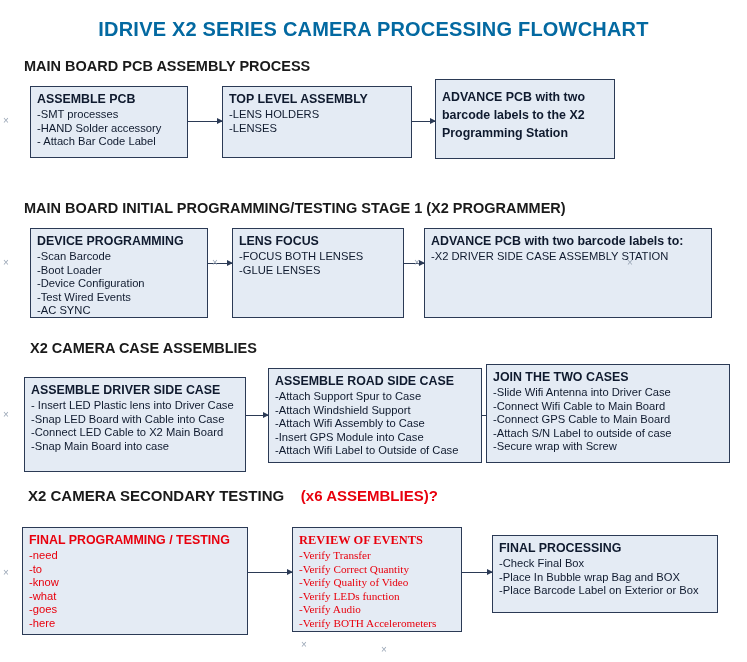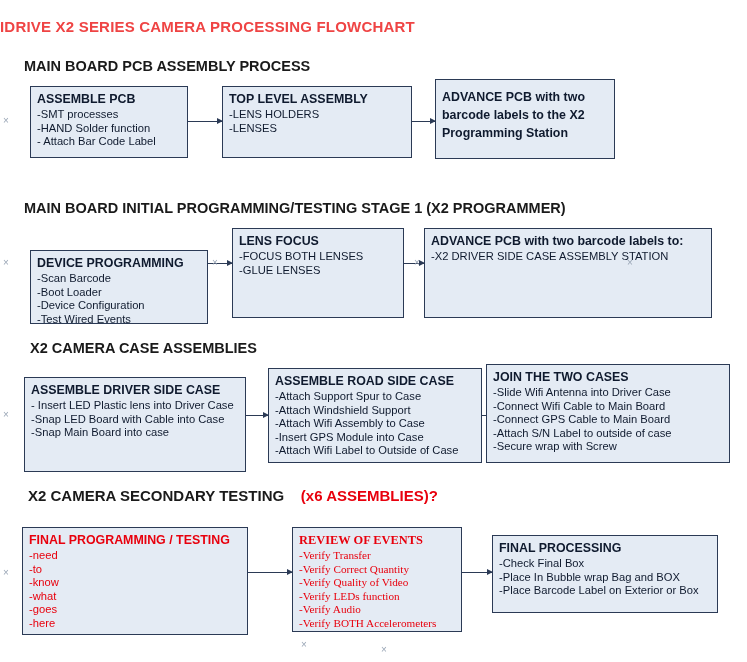--- a/index.html
+++ b/index.html
@@ -17,24 +17,24 @@
   .canvas {
     position: absolute;
     left: 0; top: 0;
     width: 747px;
     height: 662px;
   }
   .title {
     position: absolute;
     left: 0; top: 18px;
     width: 747px;
-    text-align: left;
-    font-size: 15px;
+    text-align: center;
+    font-size: 20px;
     font-weight: bold;
-    color: #ef4444;
+    color: #0369a1;
     letter-spacing: 0.2px;
   }
   .section-head {
     position: absolute;
     font-weight: bold;
     color: #1a1a1a;
     white-space: nowrap;
   }
   .sec1 { left: 24px; top: 58px; font-size: 14.5px; }
   .sec2 { left: 24px; top: 200px; font-size: 14.5px; }
@@ -101,21 +101,21 @@
 <div class="canvas">
 
   <div class="title">IDRIVE X2  SERIES CAMERA PROCESSING FLOWCHART</div>
 
   <div class="section-head sec1">MAIN BOARD PCB ASSEMBLY PROCESS</div>
 
   <div class="box" style="left:30px; top:86px; width:158px; height:72px;">
     <div class="bt">ASSEMBLE PCB</div>
     <ul>
       <li>-SMT processes</li>
-      <li>-HAND Solder function</li>
+      <li>-HAND Solder accessory</li>
       <li>- Attach Bar Code Label</li>
     </ul>
   </div>
 
   <div class="arrow" style="left:188px; top:121px; width:34px;"></div>
 
   <div class="box" style="left:222px; top:86px; width:190px; height:72px;">
     <div class="bt">TOP LEVEL ASSEMBLY</div>
     <ul>
       <li>-LENS HOLDERS</li>
@@ -124,21 +124,21 @@
   </div>
 
   <div class="arrow" style="left:412px; top:121px; width:23px;"></div>
 
   <div class="box" style="left:435px; top:79px; width:180px; height:80px; padding-top:8px;">
     <div class="bt wrap" style="line-height:18px;">ADVANCE PCB with two barcode labels to the X2 Programming Station</div>
   </div>
 
   <div class="section-head sec2">MAIN BOARD INITIAL PROGRAMMING/TESTING STAGE 1 (X2 PROGRAMMER)</div>
 
-  <div class="box" style="left:30px; top:228px; width:178px; height:74px;margin-top:22px;">
+  <div class="box" style="left:30px; top:228px; width:178px; height:90px;">
     <div class="bt">DEVICE PROGRAMMING</div>
     <ul>
       <li>-Scan Barcode</li>
       <li>-Boot Loader</li>
       <li>-Device Configuration</li>
       <li>-Test Wired Events</li>
       <li>-AC SYNC</li>
     </ul>
   </div>
 
@@ -161,20 +161,21 @@
     </ul>
   </div>
 
   <div class="section-head sec3">X2 CAMERA CASE ASSEMBLIES</div>
 
   <div class="box" style="left:24px; top:368px; width:222px; height:95px;margin-top:9px;">
     <div class="bt">ASSEMBLE DRIVER SIDE CASE</div>
     <ul>
       <li>- Insert LED Plastic lens into Driver Case</li>
       <li>-Snap LED Board with Cable into Case</li>
+      <li>-Connect LED Cable to X2 Main Board</li>
       <li>-Snap Main Board into case</li>
     </ul>
   </div>
 
   <div class="arrow" style="left:246px; top:415px; width:22px;"></div>
 
   <div class="box" style="left:268px; top:368px; width:214px; height:95px;">
     <div class="bt">ASSEMBLE ROAD SIDE CASE</div>
     <ul>
       <li>-Attach Support Spur to Case</li>

